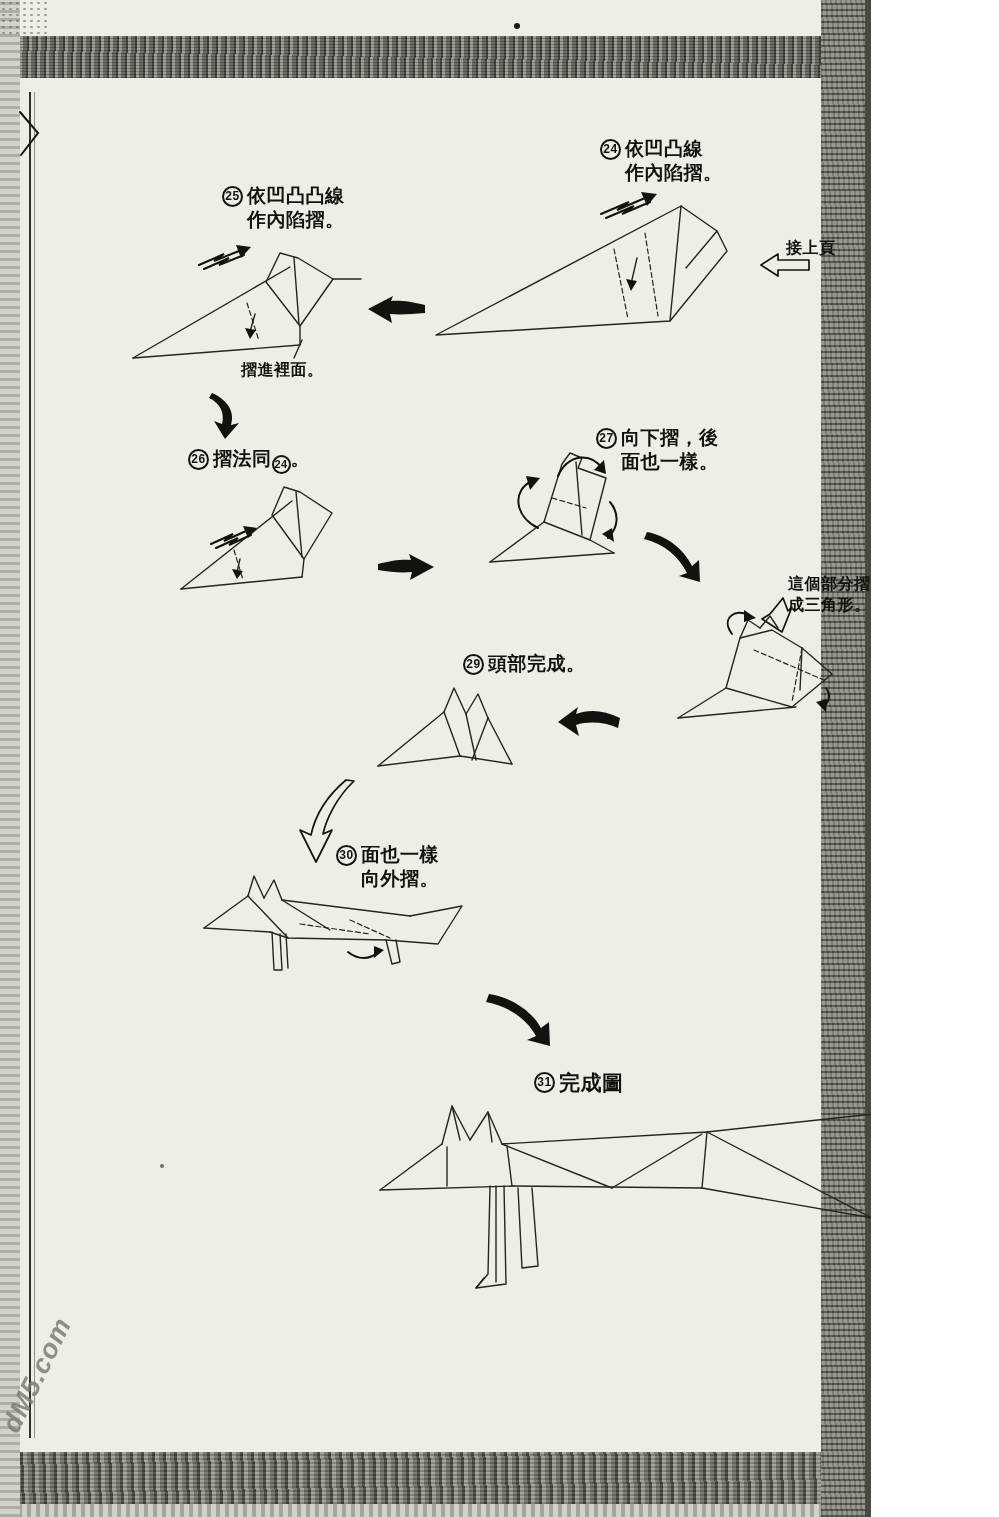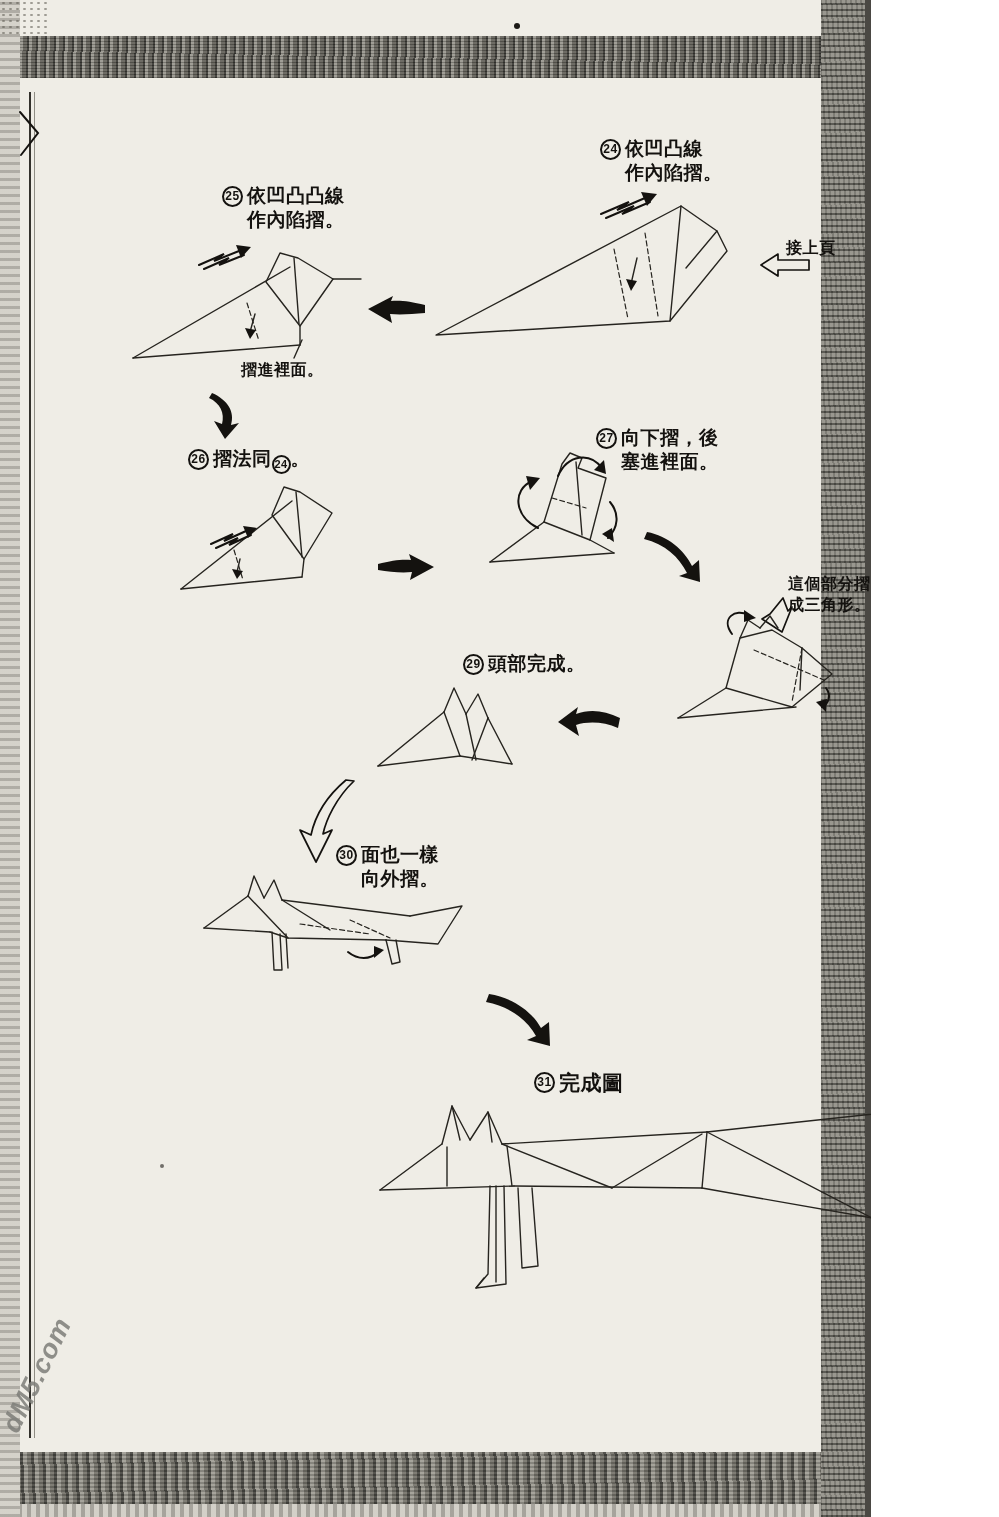--- a/index.html
+++ b/index.html
@@ -174,21 +174,21 @@
     <path class="fillb" d="M35 2 L49 4 L40 14 Z"></path>
   </svg>
 
   <svg style="left:378px; top:554px;" width="58" height="26" viewBox="0 0 58 26">
     <path class="fillb" d="M0 10 C14 6 26 5 33 6 L31 0 L56 13 L32 26 L34 18 C24 19 12 18 0 16 Z"></path>
   </svg>
 
   <div class="step-label" style="left:596px; top:426px;">
     <span class="circ">27</span>
     <span class="txt">向下摺，後
-塞進裡面。</span>
+面也一樣。</span>
   </div>
 
   <svg style="left:486px; top:450px;" width="150" height="118" viewBox="0 0 150 118">
     <path class="line" d="M4 112 L128 103"></path>
     <path class="line" d="M4 112 L58 72"></path>
     <path class="line" d="M58 72 L104 90 L128 103"></path>
     <path class="line" d="M58 72 L76 14 L84 3 L96 8 L92 18 L120 28 L104 90"></path>
     <path class="line thin" d="M90 12 L96 85"></path>
     <path class="dash" d="M66 48 L100 58"></path>
     <path class="arrln" d="M52 78 C28 66 26 40 46 31"></path>

